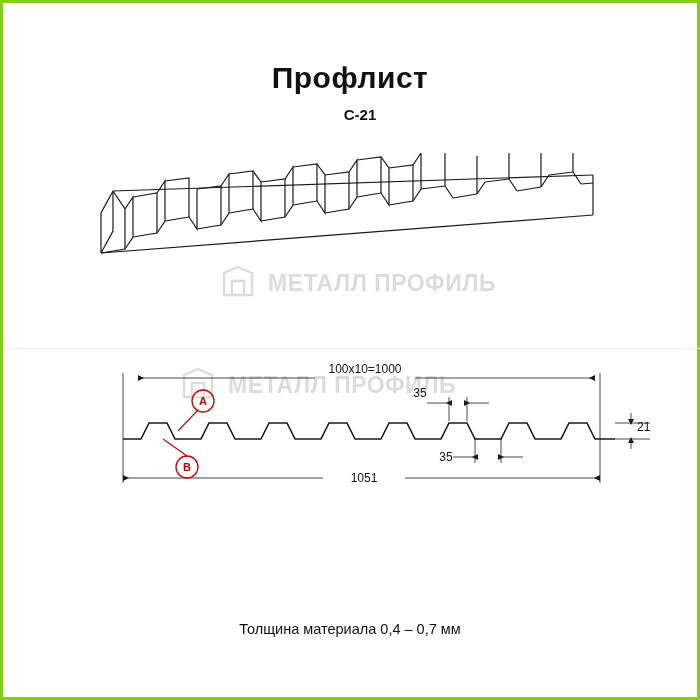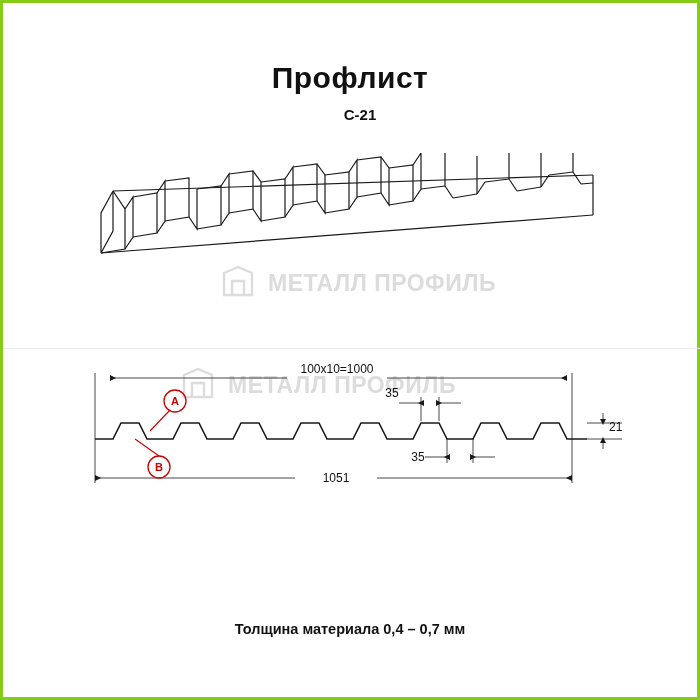--- a/index.html
+++ b/index.html
@@ -69,40 +69,40 @@
   .wm-text {
     font-family: "Liberation Sans", sans-serif;
     font-size: 23px;
     font-weight: bold;
     fill: #dcdcdc;
     letter-spacing: 0.5px;
   }
   .drawing {
     position: absolute;
     top: 350px;
-    left: 44px;
+    left: 72px;
     width: 590px;
     height: 150px;
   }
   .divider {
     position: absolute;
     top: 345px;
     left: 0;
     width: 700px;
     height: 1px;
     background: #ededed;
   }
   .footer {
     position: absolute;
     top: 618px;
     left: 0;
     right: 0;
     text-align: center;
     font-size: 14.5px;
-    font-weight: bold;
+    font-weight: normal;
     color: #111111;
   }
   svg text {
     font-family: "Liberation Sans", sans-serif;
   }
   .dim-text {
     font-size: 12px;
     fill: #111111;
   }
   .mark-text {

